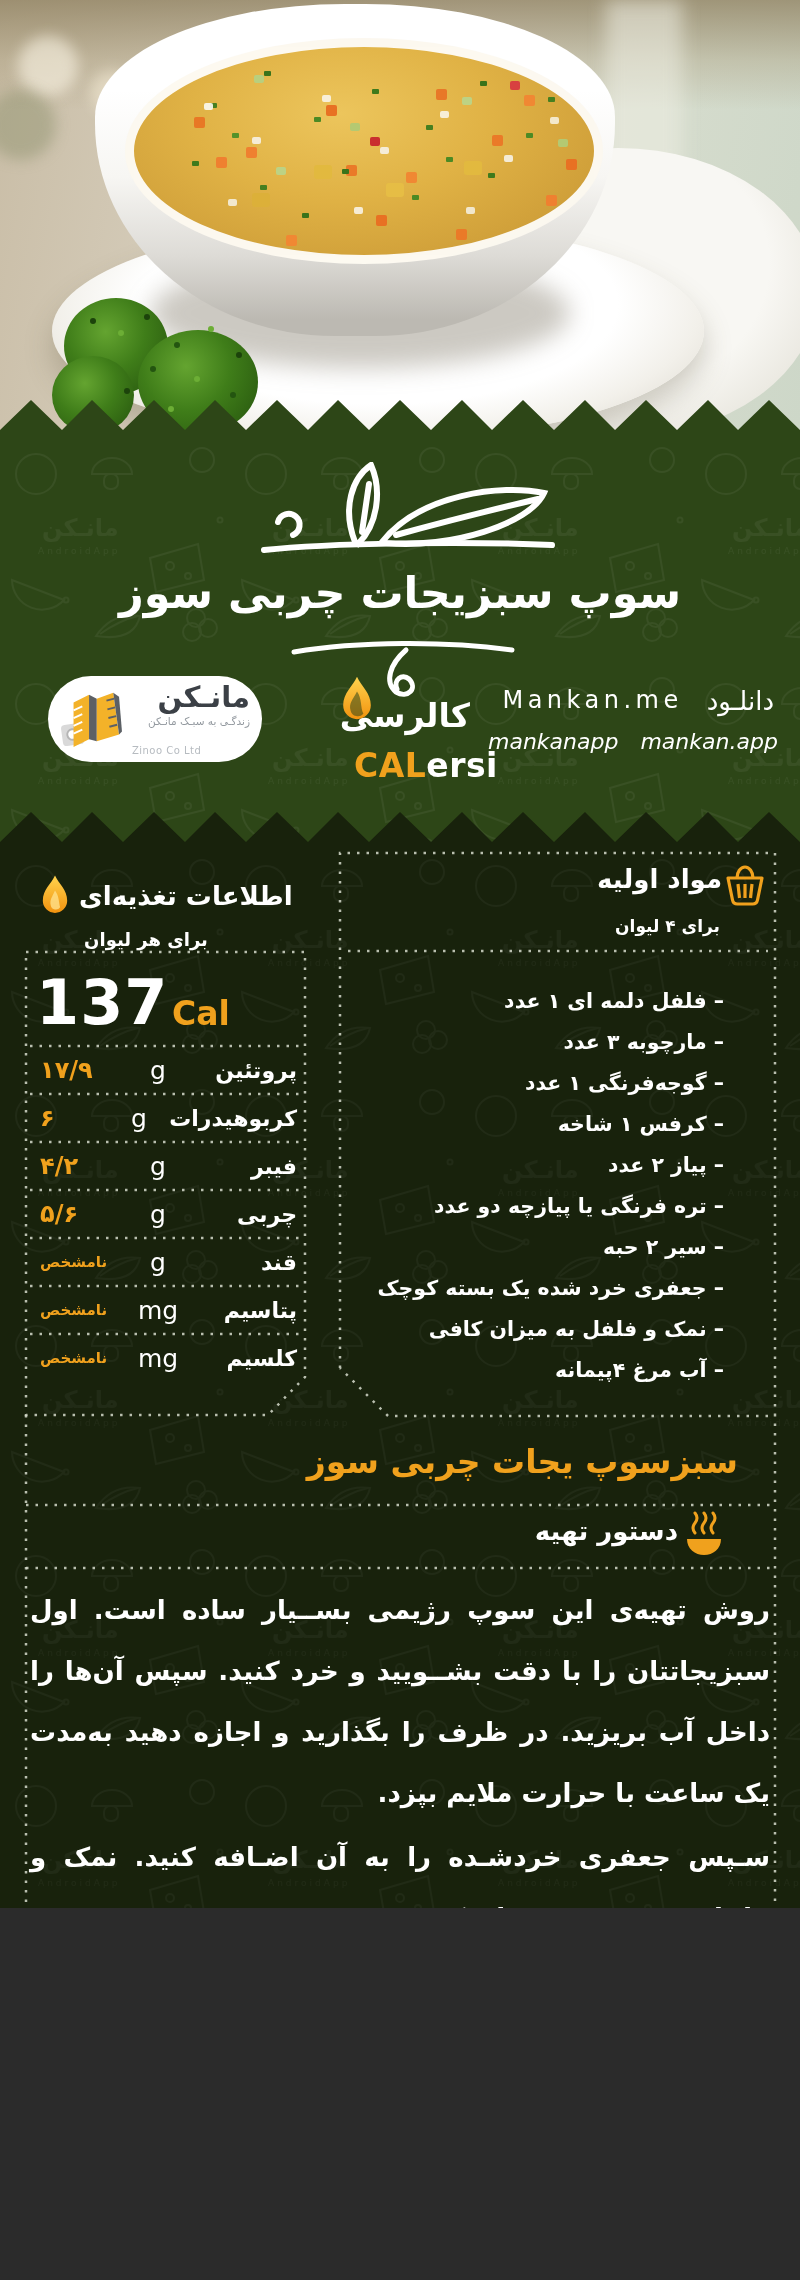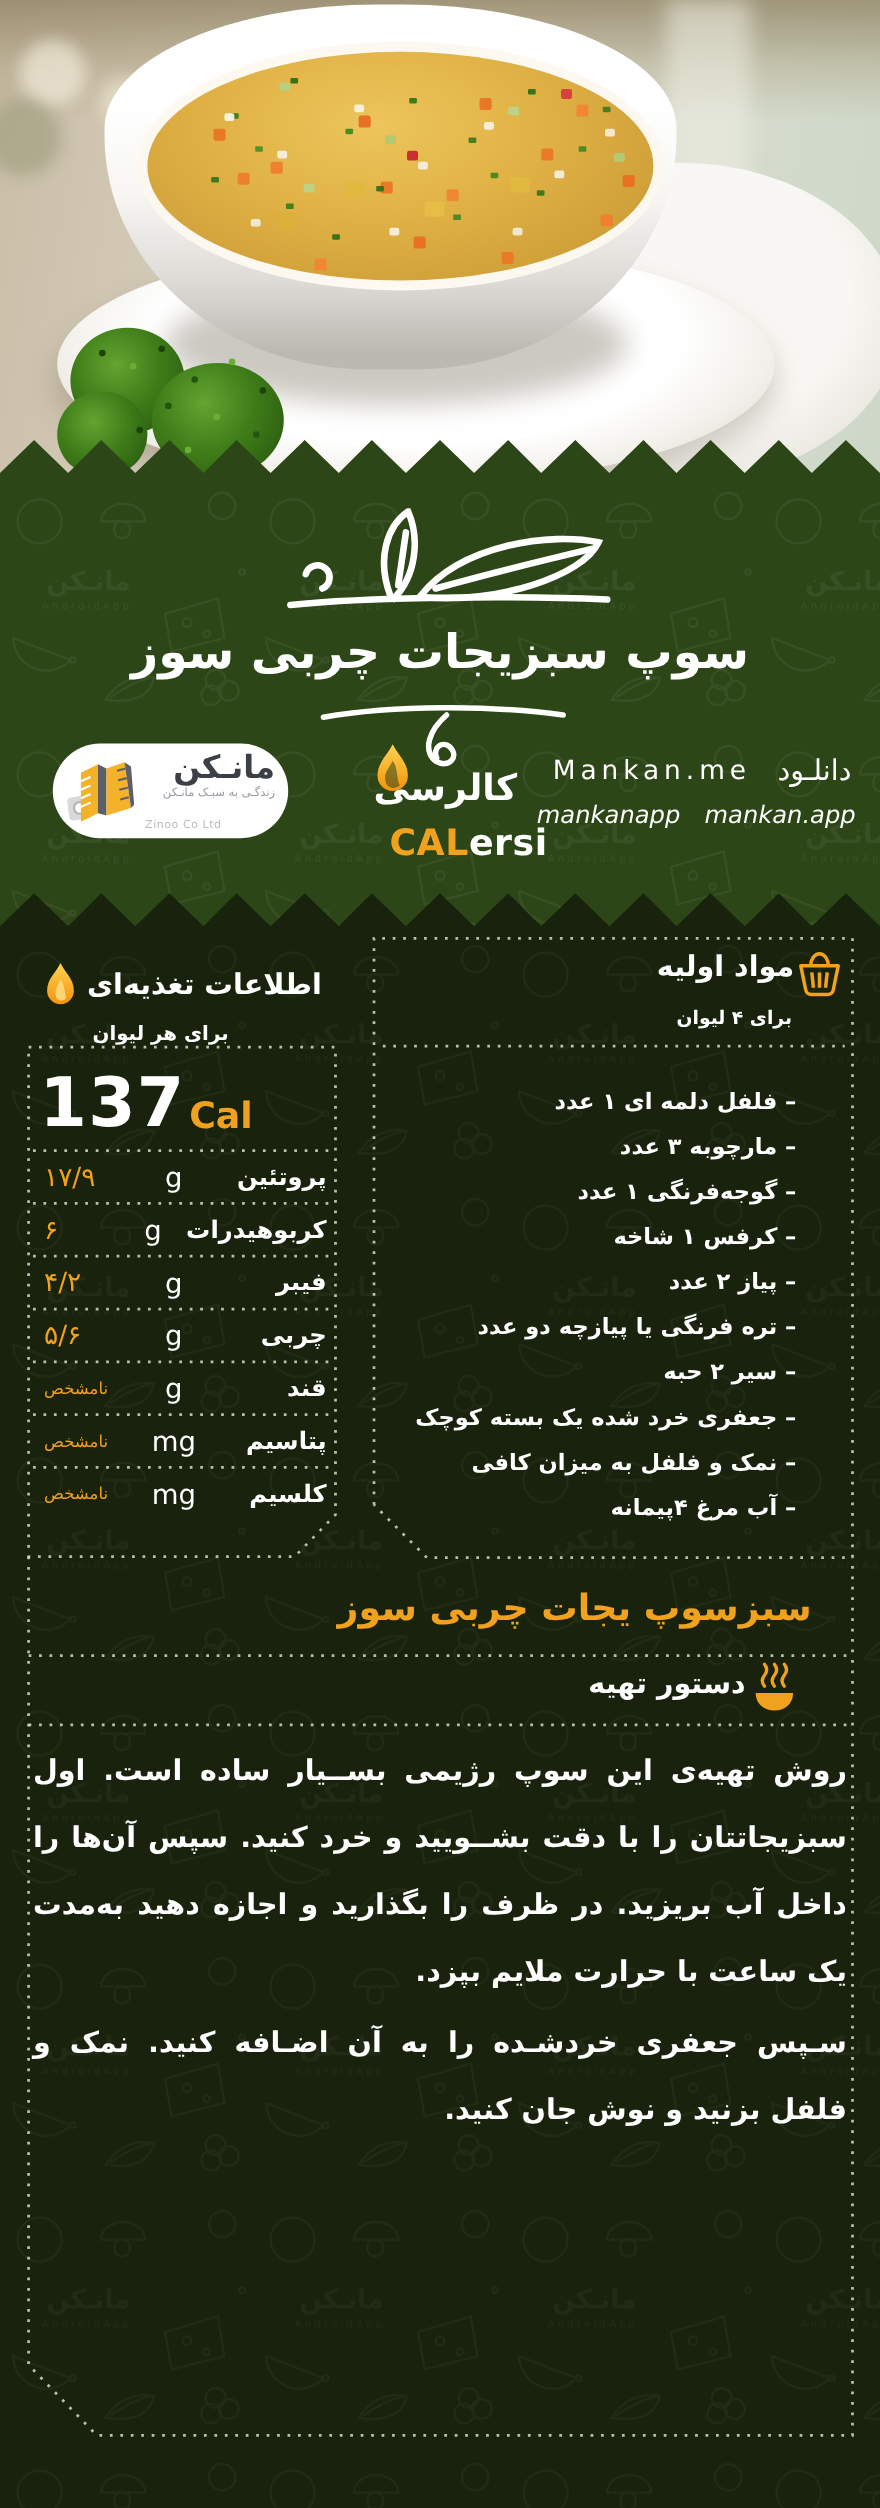--- a/index.html
+++ b/index.html
@@ -1,16 +1,16 @@
 <!DOCTYPE html>
 <html lang="fa"><head>
 <meta charset="utf-8">
 <style>
   html,body{margin:0;padding:0;background:#2b2b2b;}
-  #page{position:relative;width:800px;height:2280px;margin:0 auto;overflow:hidden;
+  #page{position:relative;width:800px;height:1908px;margin:0 auto;overflow:hidden;
         font-family:"DejaVu Sans",sans-serif;background:#18220c;}
   .abs{position:absolute;}
   svg{display:block;}
 
   
   #photo{left:0;top:0;width:800px;height:436px;z-index:1;
     background:linear-gradient(100deg,#c9bda6 0%,#d8d0bf 32%,#ded9cd 55%,#d6dccd 76%,#cdd7c8 100%);}
   .photo-topband{left:0;top:0;width:800px;height:110px;
     background:linear-gradient(180deg,rgba(146,132,100,.8),rgba(170,158,126,.4) 55%,rgba(170,158,126,0));}
   .bokeh{border-radius:50%;filter:blur(7px);}
@@ -60,21 +60,21 @@
   .dl-handle{font-size:22px;color:#fff;}
 
   
   #nut-header{left:40px;top:872px;display:flex;align-items:center;gap:9px;}
   .panel-title{font-size:26px;font-weight:700;direction:rtl;}
   #nut-sub{left:58px;top:929px;width:176px;text-align:center;font-size:18px;font-weight:700;direction:rtl;}
   #energy-val{left:36px;top:972px;font-size:62px;font-weight:700;line-height:1;letter-spacing:1px;}
   #energy-unit{left:172px;top:994px;font-size:33px;font-weight:700;color:#f0a11d;}
   #nut-rows{left:26px;top:1046px;width:279px;}
   .nrow{height:48px;display:flex;align-items:center;direction:ltr;}
-  .nval{width:96px;padding-left:14px;font-size:24px;font-weight:400;color:#f0a11d;box-sizing:border-box;direction:rtl;text-align:left;}
+  .nval{width:96px;padding-left:14px;font-size:24px;font-weight:700;color:#f0a11d;box-sizing:border-box;direction:rtl;text-align:left;}
   .nval.unknown{font-size:15px;}
   .nunit{width:72px;text-align:center;font-size:25px;color:#fff;}
   .nlabel{flex:1;text-align:right;padding-right:8px;font-size:22px;font-weight:700;direction:rtl;}
 
   #ing-header{right:78px;top:864px;text-align:right;}
   #ing-sub{right:80px;top:916px;font-size:17px;font-weight:700;direction:rtl;text-align:right;}
   #ing-list{right:60px;top:965px;width:430px;list-style:none;margin:16px;padding:0;direction:rtl;}
   #ing-list li{height:41px;line-height:41px;text-align:right;font-size:20.5px;font-weight:700;white-space:nowrap;}
   #ing-list li::before{content:"– ";}
 

